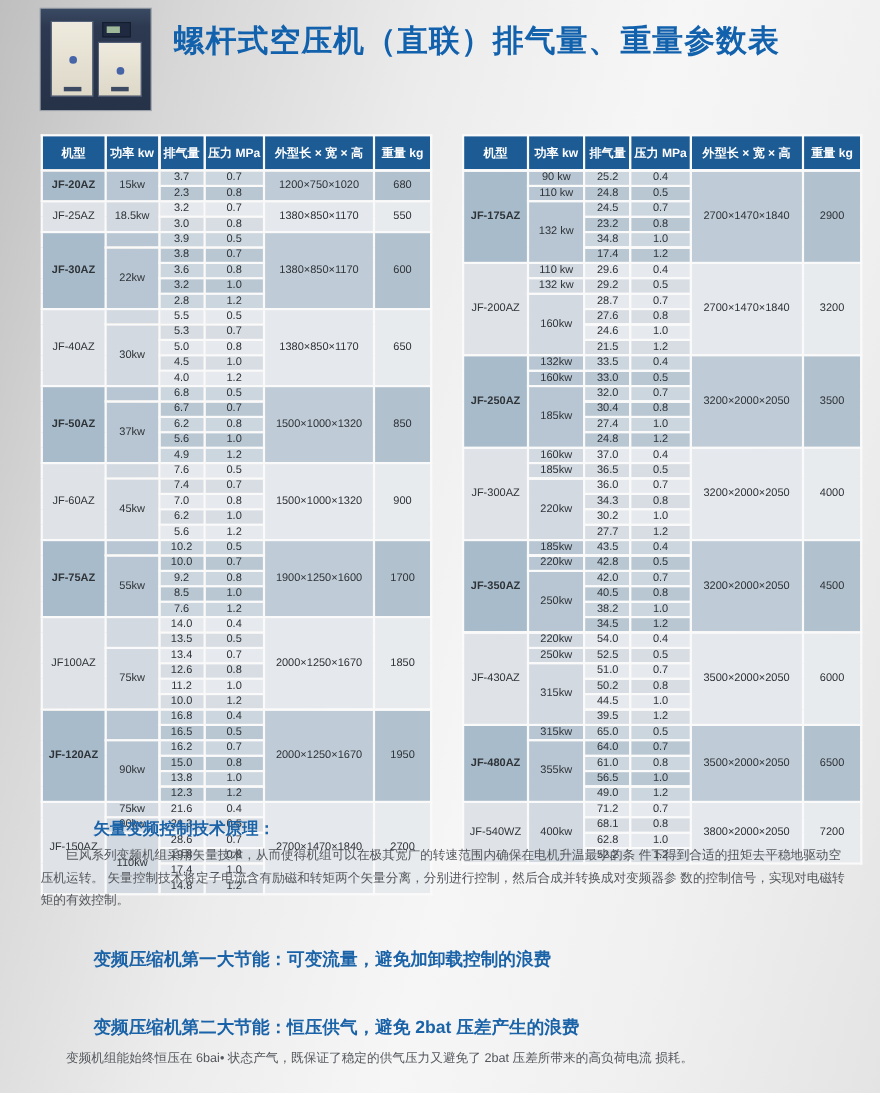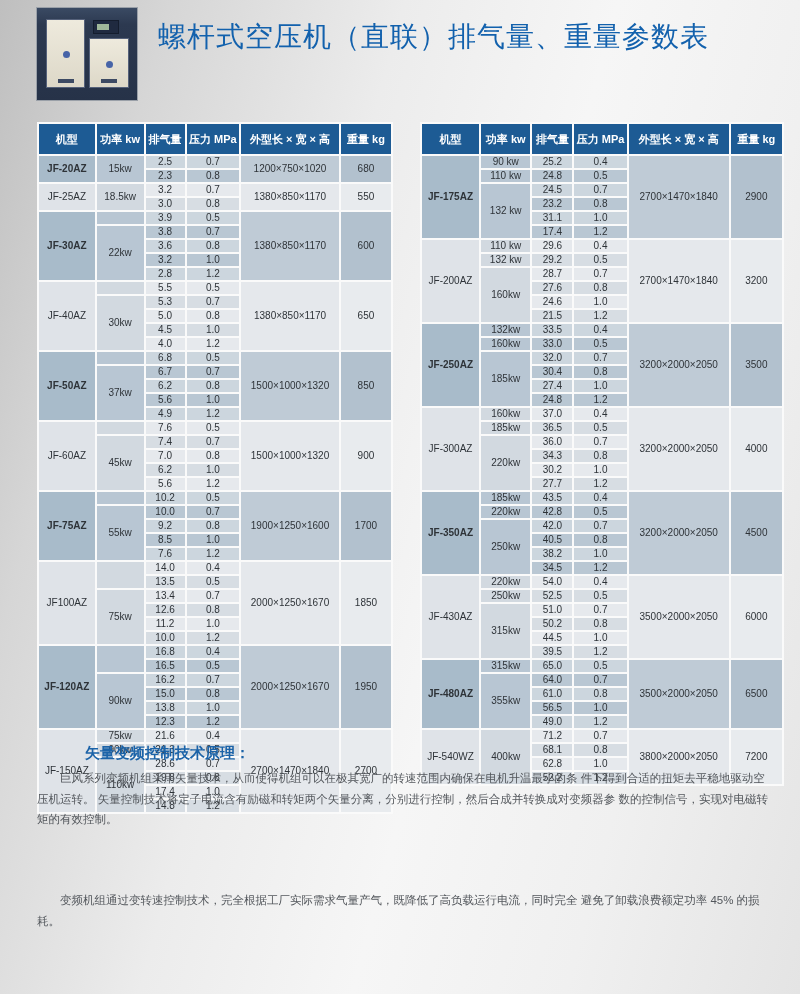--- a/index.html
+++ b/index.html
@@ -17,21 +17,21 @@
   .cab{position:absolute;background:linear-gradient(180deg,#eeeadd,#ddd8c8);border:1px solid #55617a;}
   .cab-left{left:9px;top:11px;width:37px;height:67px;}
   .cab-right{left:52px;top:30px;width:38px;height:48px;}
   .logo-dot{position:absolute;left:50%;top:46%;width:7px;height:7px;margin-left:-3px;border-radius:50%;background:#2b4ea0;opacity:.85;}
   .brand-bar{position:absolute;left:50%;bottom:4px;width:16px;height:4px;margin-left:-8px;background:#3d4a63;}
   .display{position:absolute;left:56px;top:12px;width:24px;height:12px;background:#1f2a40;border:1px solid #141d2e;}
   .display .screen{position:absolute;left:3px;top:3px;width:12px;height:6px;background:#9fb89a;}
   
   .page-title{
     position:absolute;left:158px;top:18px;margin:0;
-    font-size:28px;font-weight:normal;color:#1261ad;letter-spacing:1px;white-space:nowrap;
+    font-size:28px;font-weight:bold;color:#1261ad;letter-spacing:1px;white-space:nowrap;
   }
   
   .tbl-wrap{position:absolute;top:122px;}
   .tbl-wrap.left{left:37px;width:356px;height:607px;}
   .tbl-wrap.right{left:420px;width:364px;height:590px;}
   table.spec{width:100%;height:100%;border-collapse:collapse;table-layout:fixed;padding-left:16px;}
   table.spec th{
     background:#1d5b94;color:#ffffff;font-weight:bold;font-size:11px;
     height:30px;border:2px solid #fafafa;padding:0;text-align:center;white-space:nowrap;overflow:hidden;
   }
@@ -105,21 +105,21 @@
             <th>排气量</th>
             <th>压力 MPa</th>
             <th>外型长 × 宽 × 高</th>
             <th>重量 kg</th>
           </tr>
         </thead>
         <tbody>
           <tr class="dk">
             <td class="c-model" rowspan="2">JF-20AZ</td>
             <td class="c-power" rowspan="2">15kw</td>
-            <td class="c-flow z0">2.5</td>
+            <td class="c-flow z0">3.7</td>
             <td class="c-press z0">0.7</td>
             <td class="c-dim" rowspan="2">1200×750×1020</td>
             <td class="c-weight" rowspan="2">680</td>
           </tr>
           <tr class="dk">
             <td class="c-flow z1">2.3</td>
             <td class="c-press z1">0.8</td>
           </tr>
           <tr class="lt">
             <td class="c-model" rowspan="2">JF-25AZ</td>
@@ -387,21 +387,21 @@
           <tr class="dk">
             <td class="c-power" rowspan="4">132 kw</td>
             <td class="c-flow z0">24.5</td>
             <td class="c-press z0">0.7</td>
           </tr>
           <tr class="dk">
             <td class="c-flow z1">23.2</td>
             <td class="c-press z1">0.8</td>
           </tr>
           <tr class="dk">
-            <td class="c-flow z0">31.1</td>
+            <td class="c-flow z0">34.8</td>
             <td class="c-press z0">1.0</td>
           </tr>
           <tr class="dk">
             <td class="c-flow z1">17.4</td>
             <td class="c-press z1">1.2</td>
           </tr>
           <tr class="lt">
             <td class="c-model" rowspan="6">JF-200AZ</td>
             <td class="c-power" rowspan="1">110 kw</td>
             <td class="c-flow z0">29.6</td>
@@ -598,18 +598,20 @@
           </tr>
         </tbody>
       </table>
   </div>
 
   <h2 class="sec-title t1">矢量变频控制技术原理：</h2>
   <div class="sec-body b1">
     <p>巨风系列变频机组采用矢量技术，从而使得机组可以在极其宽广的转速范围内确保在电机升温最小的条 件下得到合适的扭矩去平稳地驱动空压机运转。 矢量控制技术将定子电流含有励磁和转矩两个矢量分离，分别进行控制，然后合成并转换成对变频器参 数的控制信号，实现对电磁转矩的有效控制。</p>
   </div>
 
-  <div class="sec-body b2">
-    <p>变频机组通过变转速控制技术，完全根据工厂实际需求气量产气，既降低了高负载运行电流，同时完全 避免了卸载浪费额定功率 45% 的损耗。</p>
+  <h2 class="sec-title t2">变频压缩机第一大节能：可变流量，避免加卸载控制的浪费</h2>
+
+  <h2 class="sec-title t3">变频压缩机第二大节能：恒压供气，避免 2bat 压差产生的浪费</h2>
+  <div class="sec-body b3">
+    <p>变频机组能始终恒压在 6bai• 状态产气，既保证了稳定的供气压力又避免了 2bat 压差所带来的高负荷电流 损耗。</p>
   </div>
 
-
 </div>
 
 </body></html>

